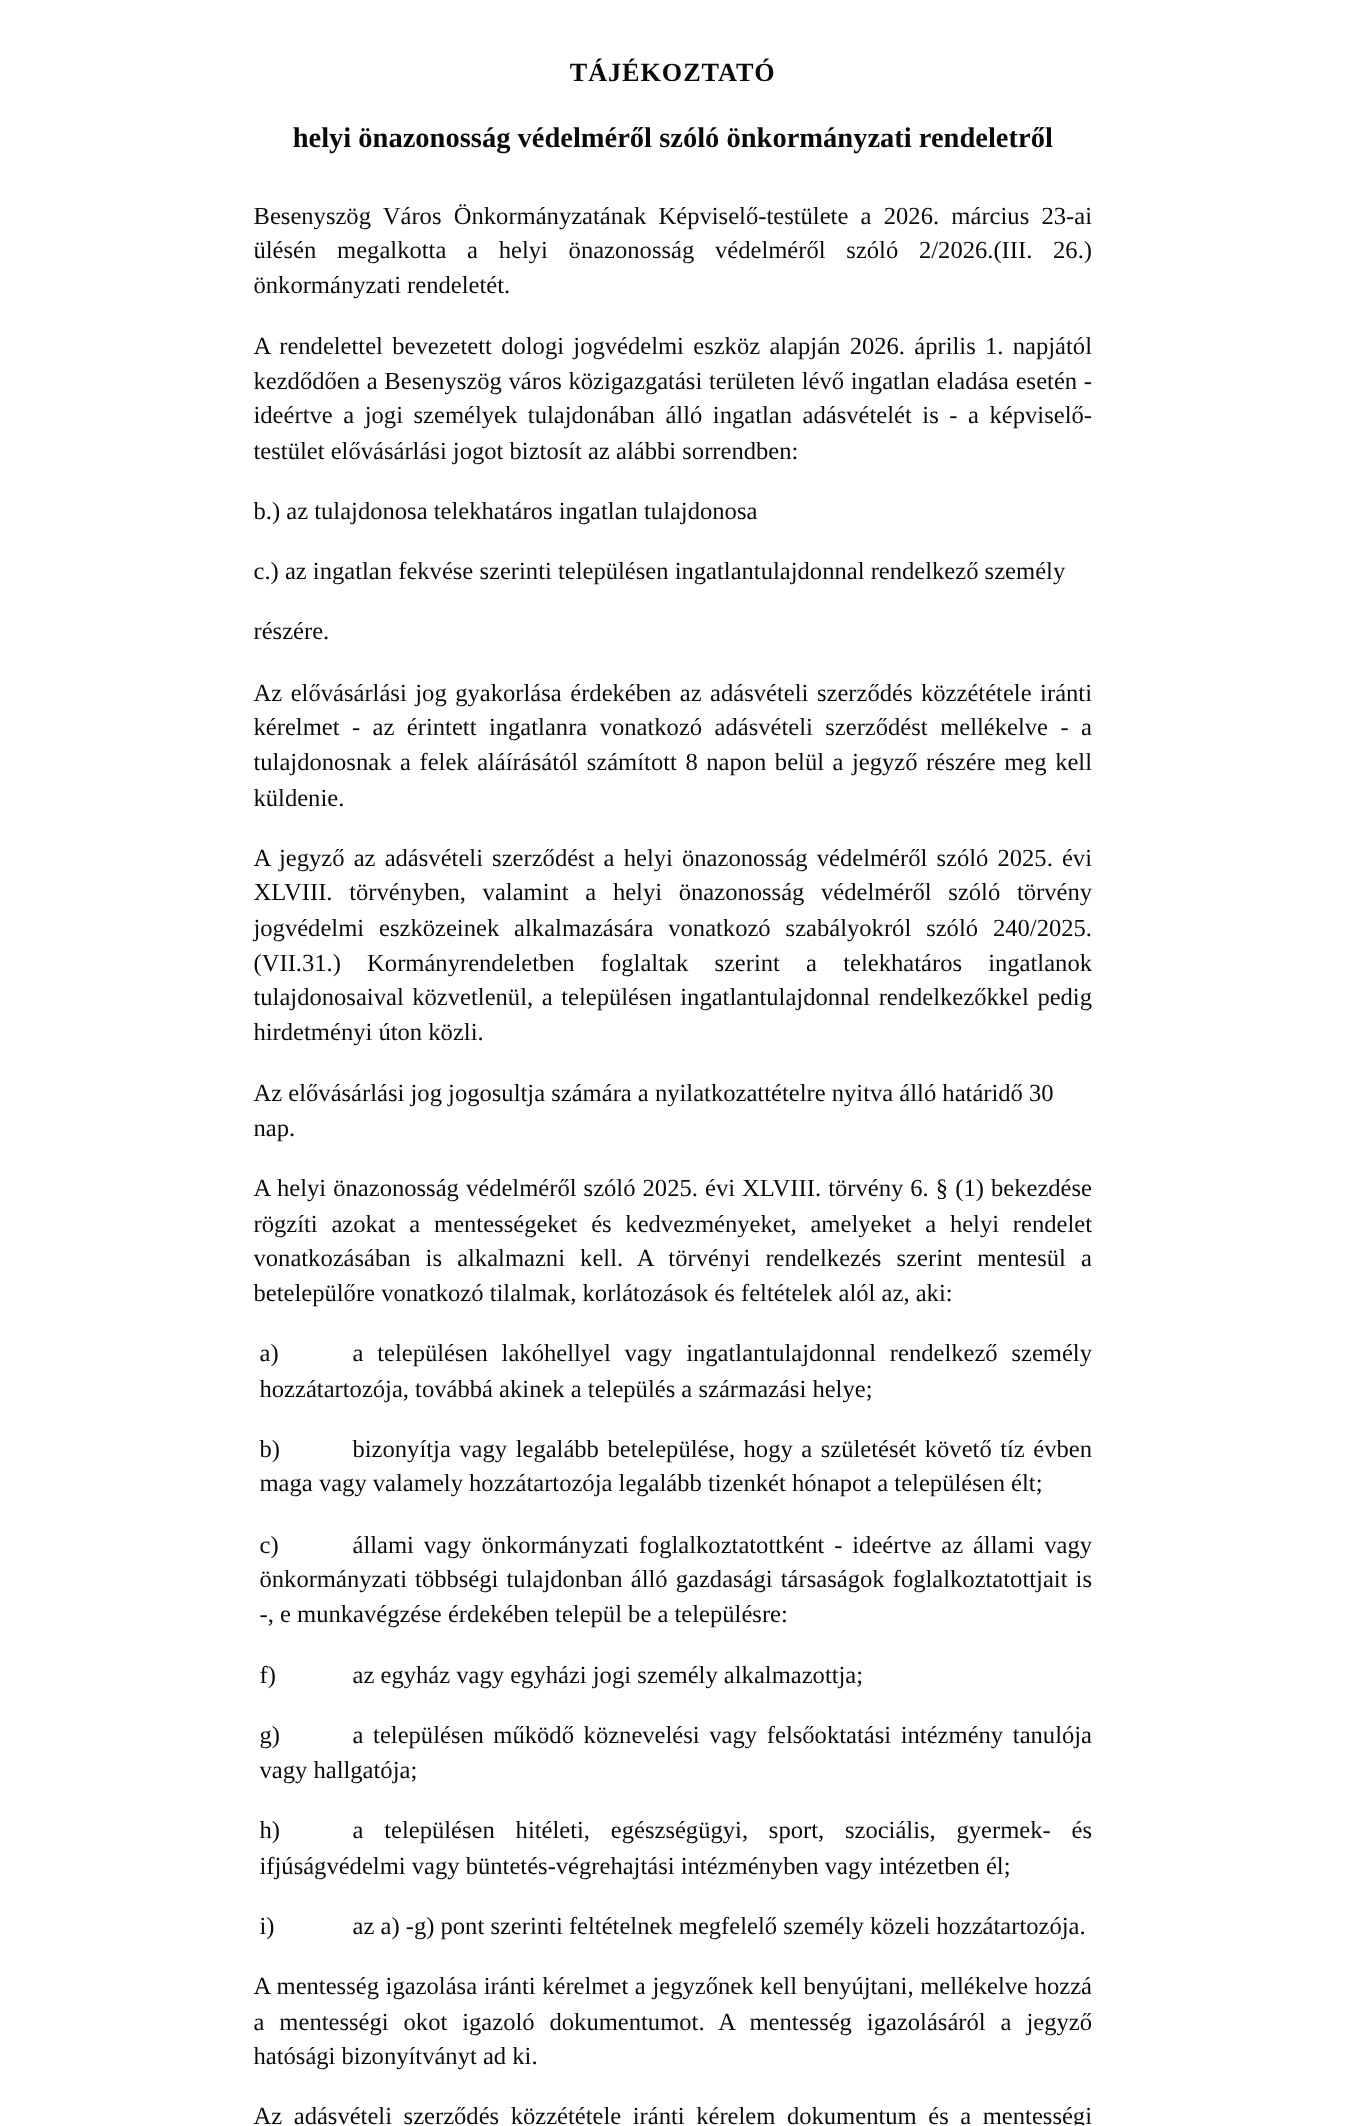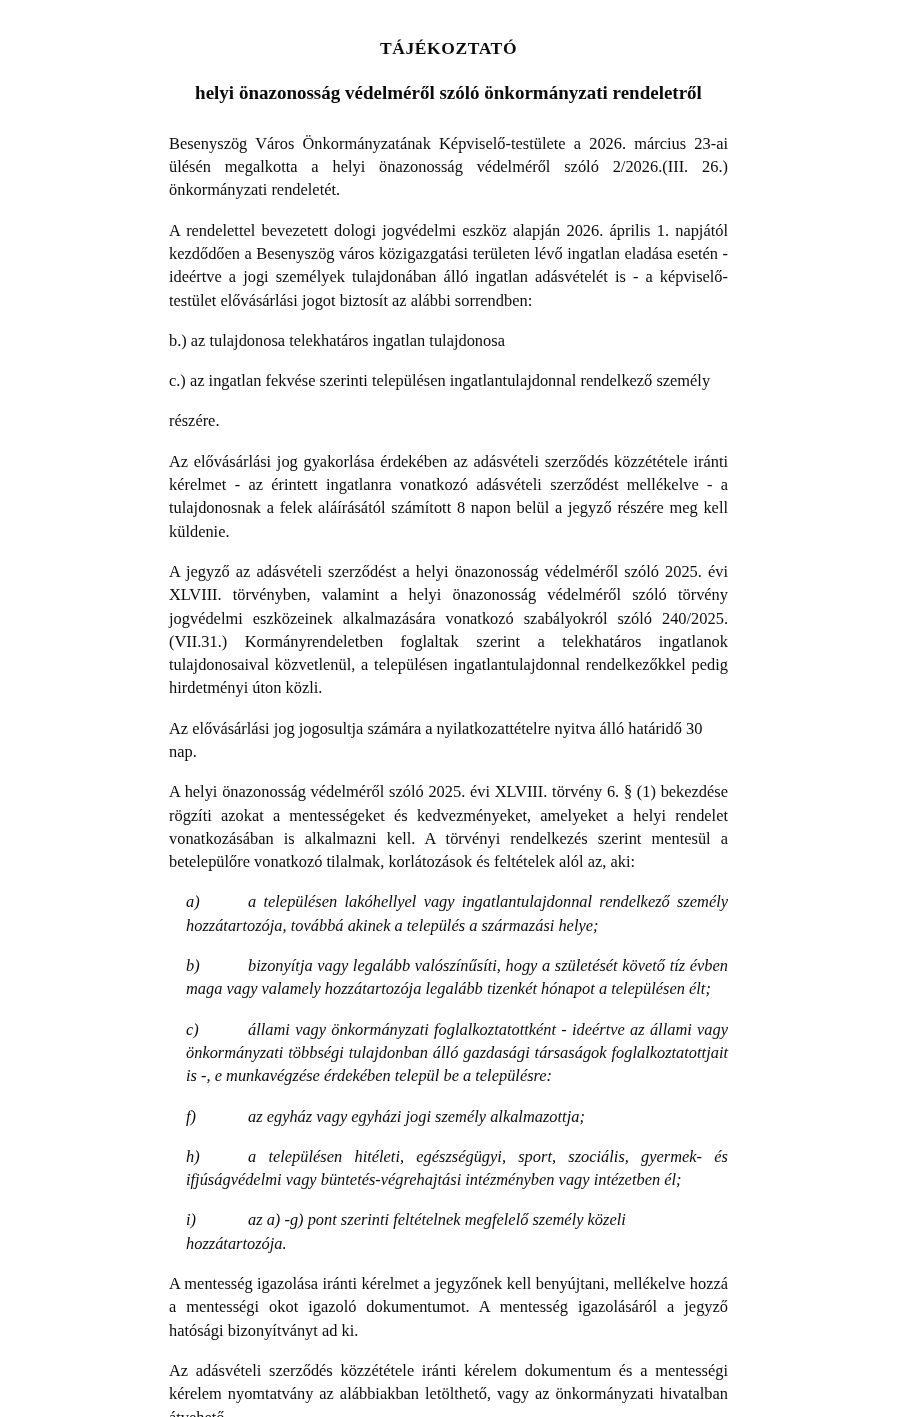--- a/index.html
+++ b/index.html
@@ -59,22 +59,21 @@
     text-align: left;
     margin: 0 0 17px 0;
   }
 
   
   p.item-tab {
     font-size: 16.4px;
     line-height: 1.42;
     text-align: justify;
     text-justify: inter-word;
-    margin: 0 0 17px 17px;
-    font-style: italic;
+    margin: 0 0 17px 4px;
   }
   p.item-tab .marker {
     display: inline-block;
     width: 62px;
   }
   p.item-tab.one-line {
     text-align: left;
   }
 </style>
 </head>
@@ -101,33 +100,36 @@
 
   <p class="para last-left">Az elővásárlási jog jogosultja számára a nyilatkozattételre nyitva álló határidő 30 nap.</p>
 
   <p class="para">A helyi önazonosság védelméről szóló 2025. évi XLVIII. törvény 6. § (1) bekezdése rögzíti azokat a mentességeket és kedvezményeket, amelyeket a helyi rendelet vonatkozásában is alkalmazni kell. A törvényi rendelkezés szerint mentesül a betelepülőre vonatkozó tilalmak, korlátozások és feltételek alól az, aki:</p>
 
   <p class="item-tab">
     <span class="marker">a)</span><span>a településen lakóhellyel vagy ingatlantulajdonnal rendelkező személy hozzátartozója, továbbá akinek a település a származási helye;</span>
   </p>
 
   <p class="item-tab">
-    <span class="marker">b)</span><span>bizonyítja vagy legalább valószínűsíti, hogy a születését követő tíz évben maga vagy valamely hozzátartozója legalább tizenkét hónapot a településen élt;</span>
+    <span class="marker">b)</span><span>bizonyítja vagy legalább betelepülése, hogy a születését követő tíz évben maga vagy valamely hozzátartozója legalább tizenkét hónapot a településen élt;</span>
   </p>
 
   <p class="item-tab">
     <span class="marker">c)</span><span>állami vagy önkormányzati foglalkoztatottként - ideértve az állami vagy önkormányzati többségi tulajdonban álló gazdasági társaságok foglalkoztatottjait is -, e munkavégzése érdekében települ be a településre:</span>
   </p>
 
 
 
   <p class="item-tab one-line">
     <span class="marker">f)</span><span>az egyház vagy egyházi jogi személy alkalmazottja;</span>
   </p>
 
+  <p class="item-tab">
+    <span class="marker">g)</span><span>a településen működő köznevelési vagy felsőoktatási intézmény tanulója vagy hallgatója;</span>
+  </p>
 
   <p class="item-tab">
     <span class="marker">h)</span><span>a településen hitéleti, egészségügyi, sport, szociális, gyermek- és ifjúságvédelmi vagy büntetés-végrehajtási intézményben vagy intézetben él;</span>
   </p>
 
   <p class="item-tab one-line">
     <span class="marker">i)</span><span>az a) -g) pont szerinti feltételnek megfelelő személy közeli hozzátartozója.</span>
   </p>
 
   <p class="para">A mentesség igazolása iránti kérelmet a jegyzőnek kell benyújtani, mellékelve hozzá a mentességi okot igazoló dokumentumot. A mentesség igazolásáról a jegyző hatósági bizonyítványt ad ki.</p>

